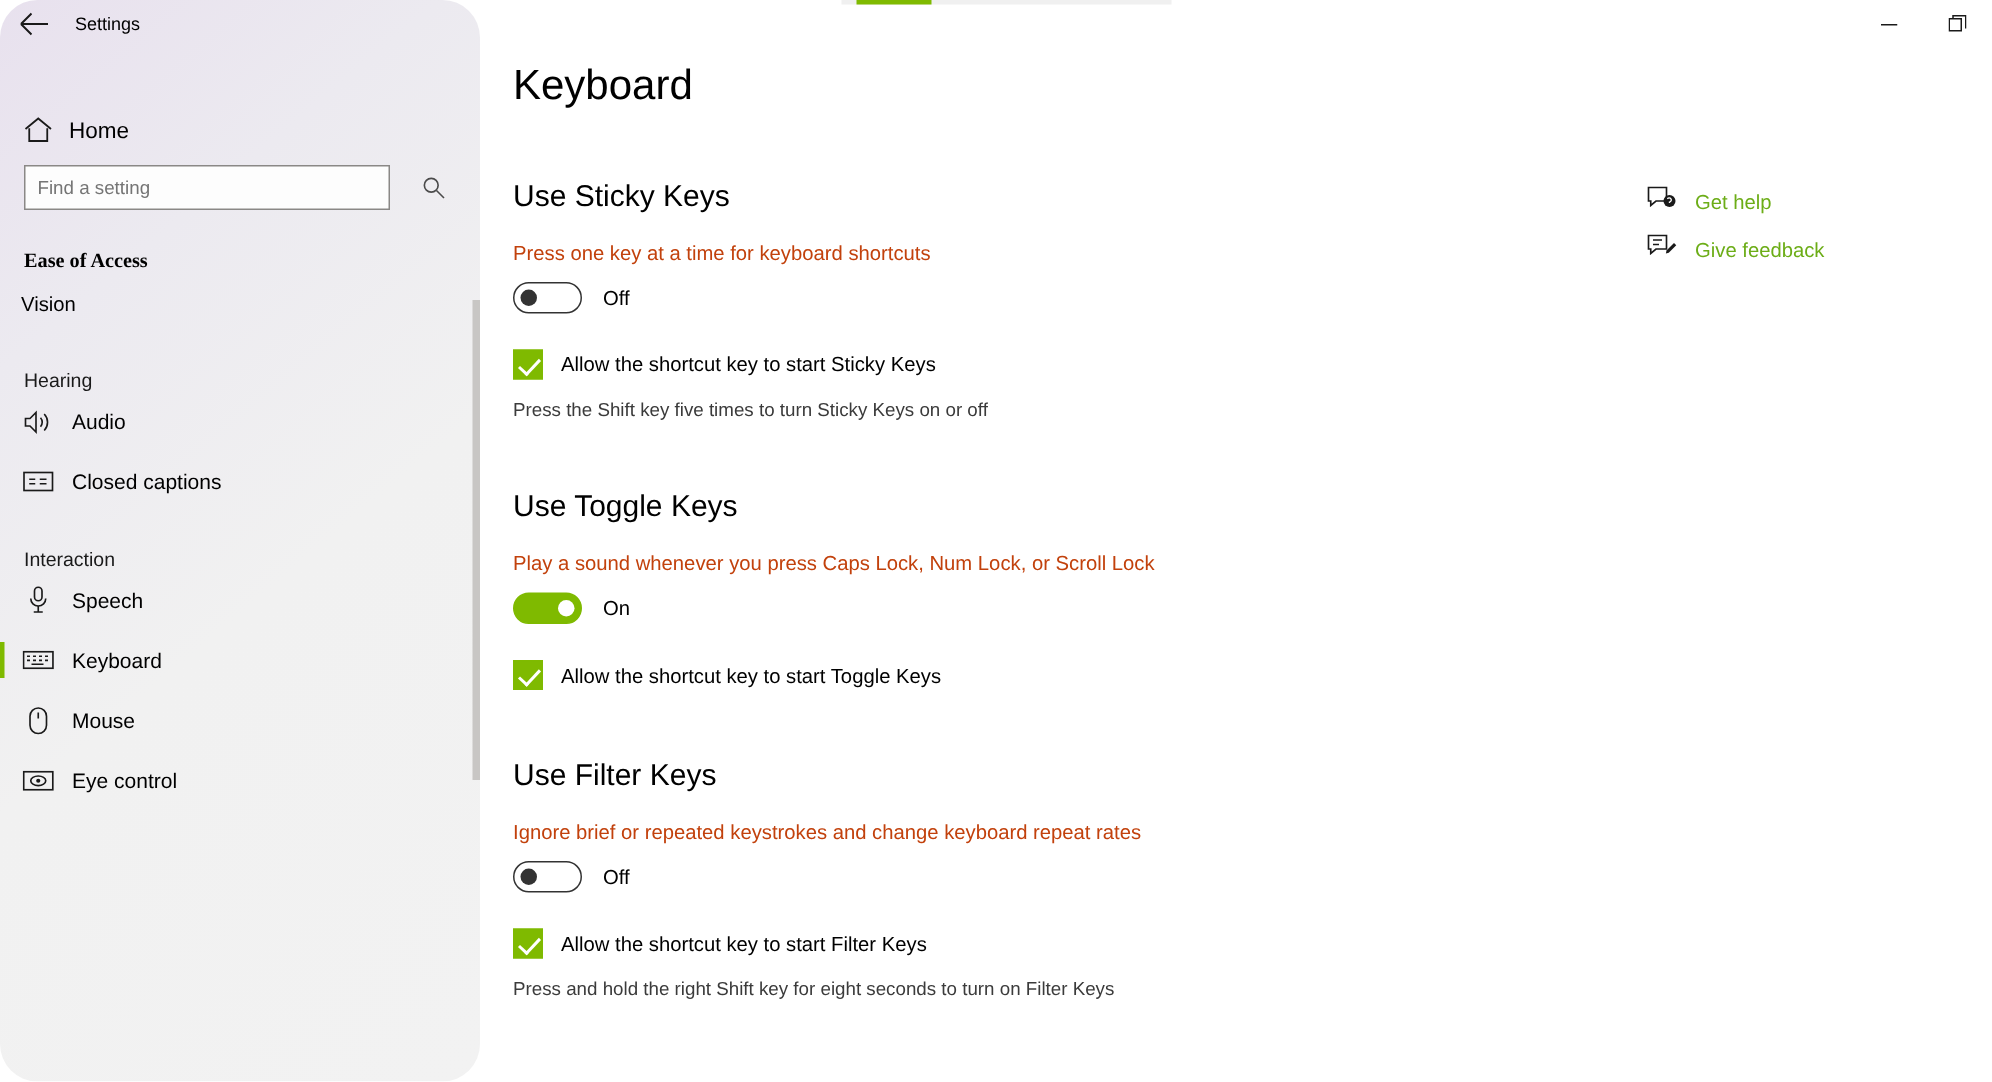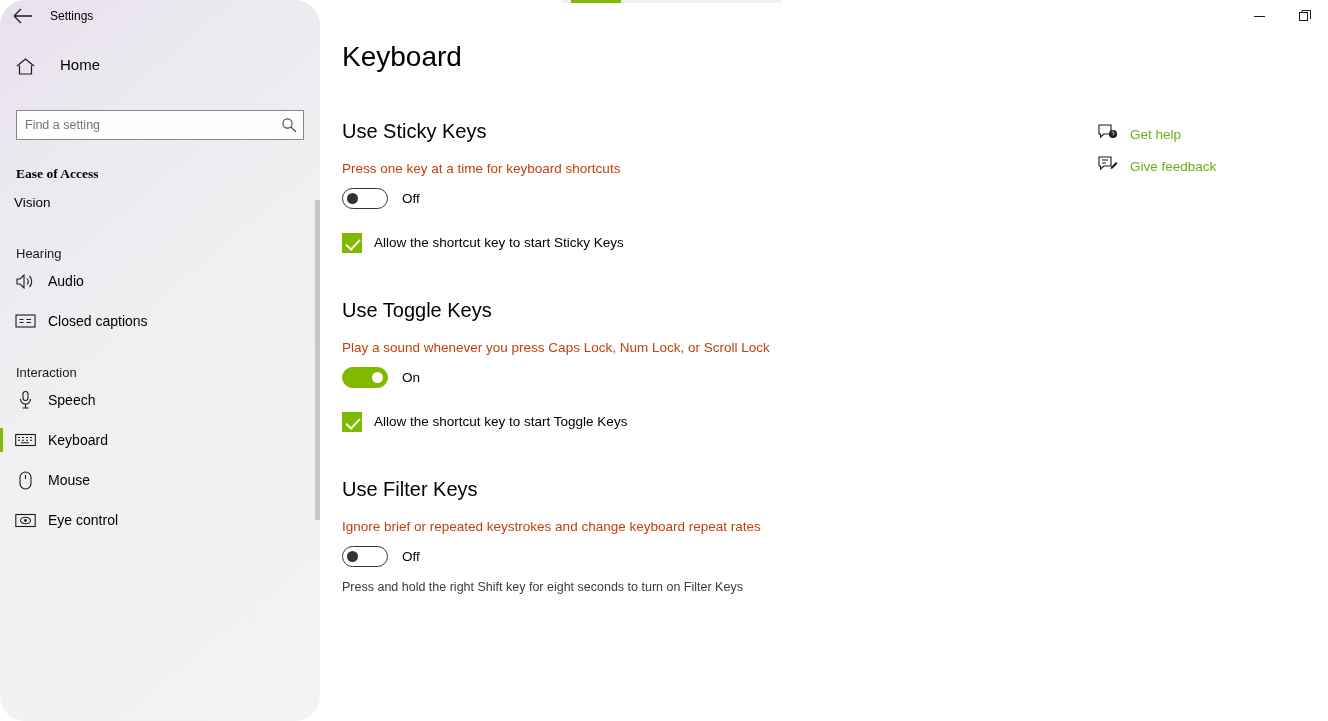--- a/index.html
+++ b/index.html
@@ -40,34 +40,34 @@
     align-items: center;
     justify-content: center;
   }
   .app-title {
     font-size: 12px;
     color: #000;
     padding-left: 4px;
   }
   .home-row {
     display: flex;
-    align-items: flex-start;
+    align-items: flex-end;
     height: 40px;
     margin-top: 24px;
     padding-left: 14px;
-    gap: 24px;
+    gap: 10px;
   }
   .home-label { font-size: 15px; }
   .search-wrap {
     margin: 14px 16px 0 16px;
     height: 30px;
     position: relative;
   }
   .search-input {
-    width: 288px;
+    width: 244px;
     height: 30px;
     border: 1px solid #8a8886;
     background: #fdfdfd;
     font-size: 12.5px;
     color: #6b6b6b;
     padding: 0 30px 0 8px;
     font-family: "Liberation Sans", sans-serif;
     outline: none;
   }
   .search-icon {
@@ -405,20 +405,21 @@
         <div class="toggle-row">
           <div class="toggle off">
               <span class="knob"></span>
             </div>
           <span class="toggle-state">Off</span>
         </div>
         <div class="check-row">
           <span class="checkbox"></span>
           <span class="check-label">Allow the shortcut key to start Sticky Keys</span>
         </div>
+        <div class="hint">Press the Shift key five times to turn Sticky Keys on or off</div>
       </div>
 
       <div>
         <h2 class="group-title">Use Toggle Keys</h2>
         <div class="desc">Play a sound whenever you press Caps Lock, Num Lock, or Scroll Lock</div>
         <div class="toggle-row">
           <div class="toggle on">
               <span class="knob"></span>
             </div>
           <span class="toggle-state">On</span>
@@ -430,20 +431,24 @@
       </div>
 
       <div>
         <h2 class="group-title">Use Filter Keys</h2>
         <div class="desc">Ignore brief or repeated keystrokes and change keyboard repeat rates</div>
         <div class="toggle-row">
           <div class="toggle off">
               <span class="knob"></span>
             </div>
           <span class="toggle-state">Off</span>
+        </div>
+        <div class="check-row">
+          <span class="checkbox"></span>
+          <span class="check-label">Allow the shortcut key to start Filter Keys</span>
         </div>
         <div class="hint" style="max-width:520px;">Press and hold the right Shift key for eight seconds to turn on Filter Keys</div>
       </div>
     </div>
 
     <div class="right-links">
       <div class="link-row">
         <span>
           <svg width="20" height="18" viewBox="0 0 20 18">
             <path d="M1 2 H13 V11 H6 L2.5 14 V11 H1 Z" stroke="#1a1a1a" stroke-width="1.1" fill="none"></path>

